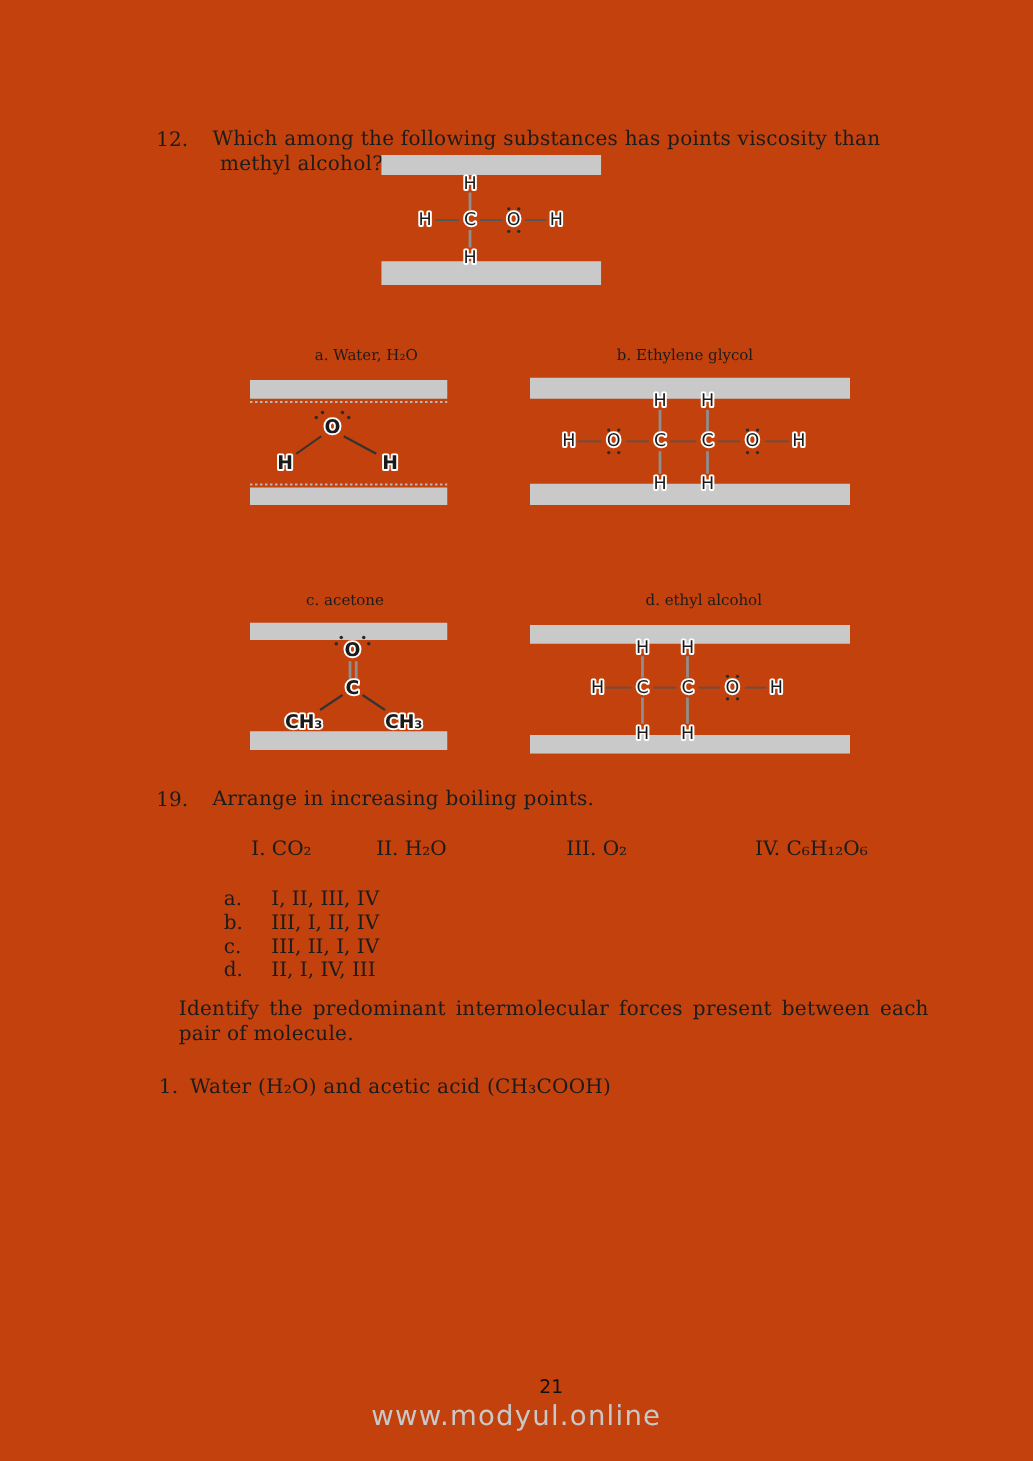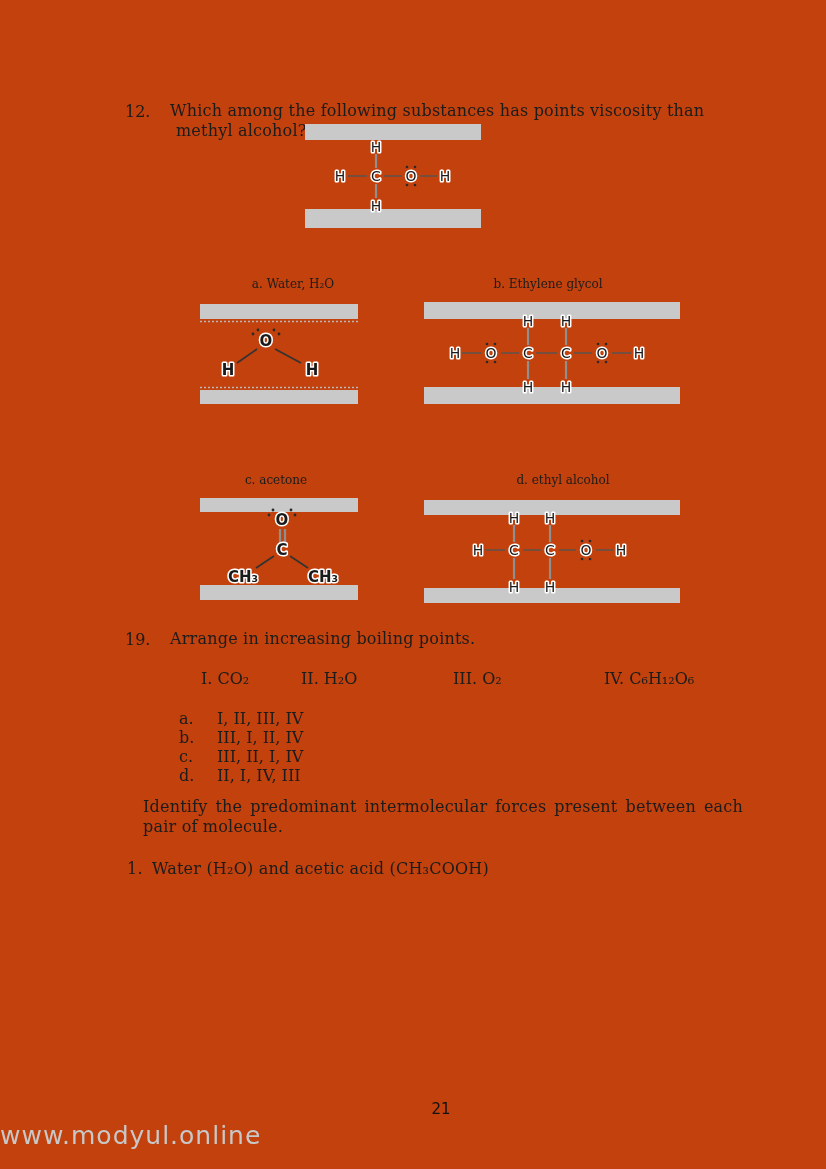--- a/index.html
+++ b/index.html
@@ -29,22 +29,22 @@
   .roman-item{position:absolute;top:0;font-size:16px;white-space:nowrap;}
   .choice-row{font-size:16px;line-height:19px;white-space:nowrap;}
   .choice-letter{display:inline-block;width:38px;}
   .justify-line{text-align:justify;text-align-last:justify;}
   .pair-num{display:inline-block;min-width:25px;}
   .footer-pagenum{
     width:100%;text-align:center;font-family:"DejaVu Sans",sans-serif;
     font-size:15px;color:#111;padding-left:28px;
   }
   .footer-watermark{
-    width:100%;font-family:"DejaVu Sans",sans-serif;
-    font-size:25px;letter-spacing:1px;color:#c8c8c8;
+    width:100%;text-align:center;font-family:"DejaVu Sans",sans-serif;
+    font-size:22px;letter-spacing:1px;color:#c8c8c8;
   }
 </style>
 </head>
 <body>
 
 <div class="page">
 
   <span class="abs q-num" style="left:125px;top:102px;">12.</span>
   <div class="abs body-text" style="left:170px;top:101px;white-space:nowrap;">Which among the following substances has points viscosity than</div>
   <div class="abs body-text" style="left:176px;top:121px;white-space:nowrap;">methyl alcohol?</div>

